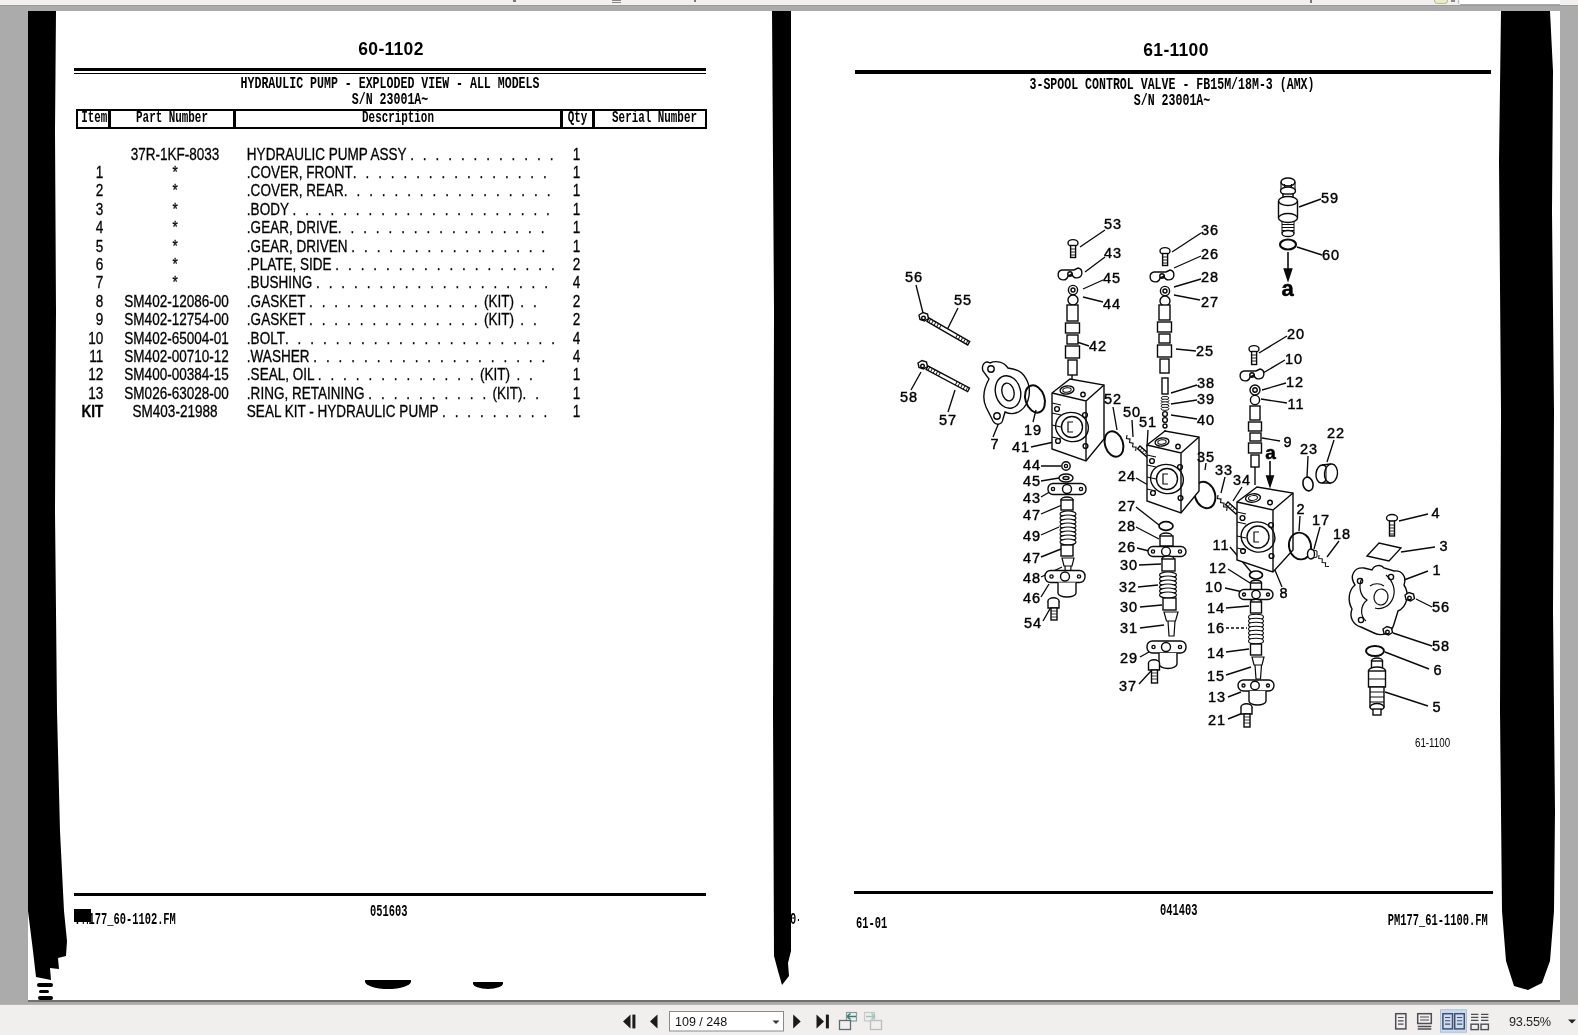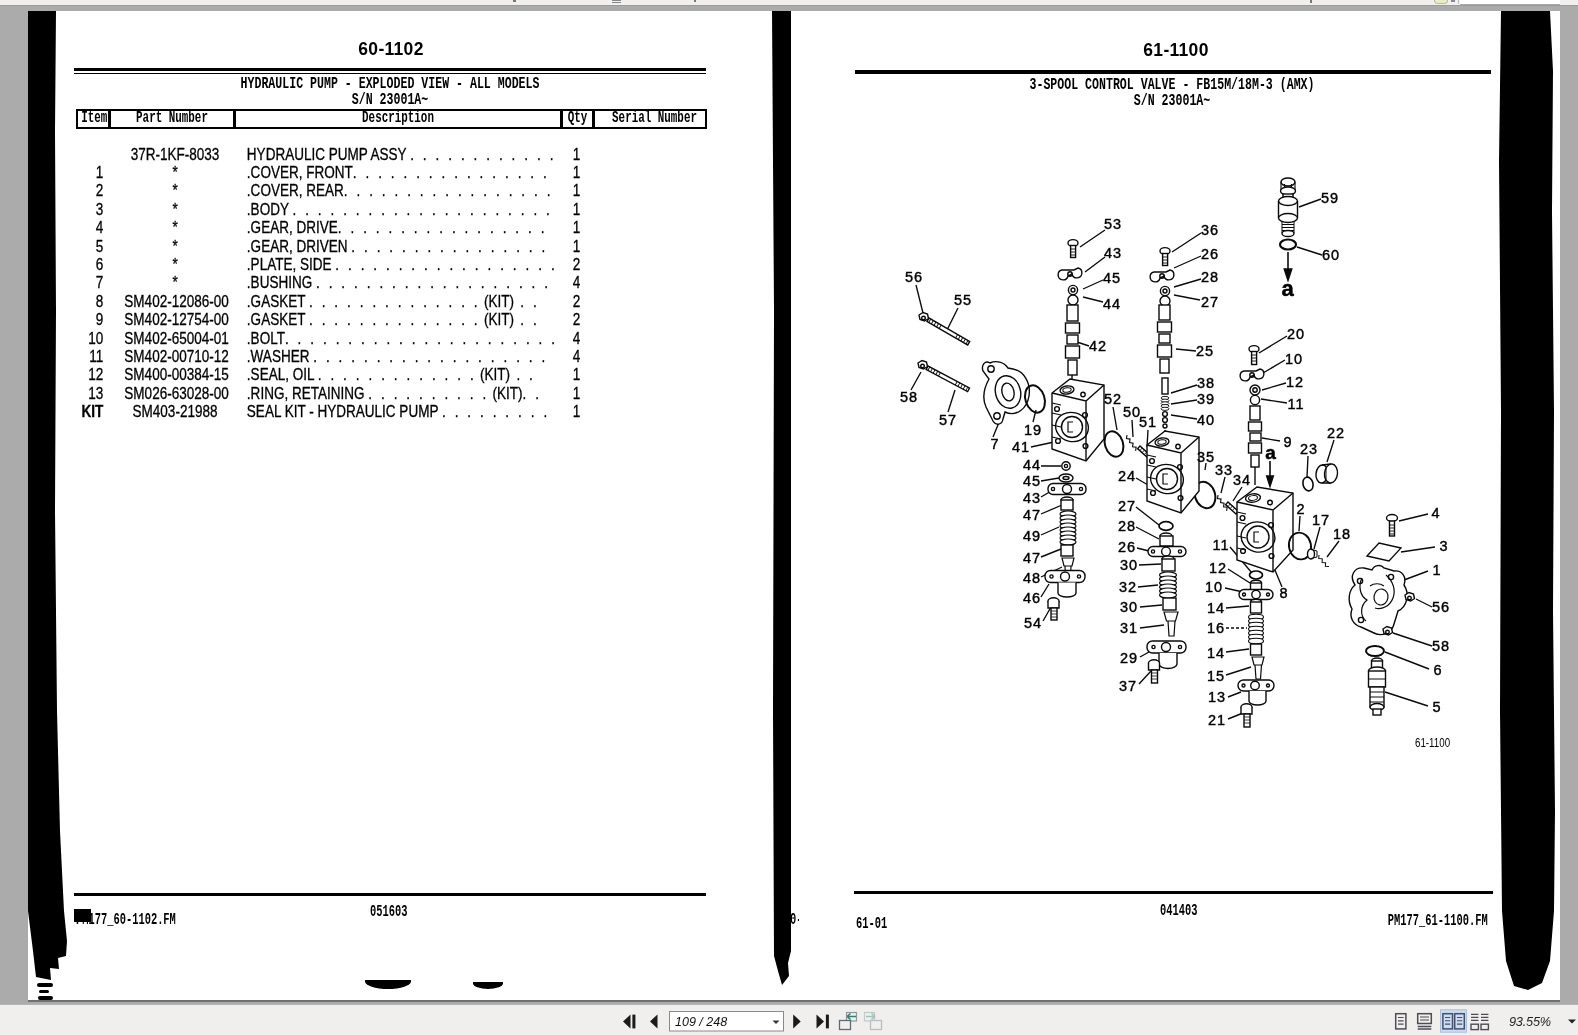--- a/index.html
+++ b/index.html
@@ -6,21 +6,21 @@
   .abs{position:absolute;}
   .mono{position:absolute;font-family:"Liberation Mono",monospace;font-weight:700;color:#000;font-size:16px;line-height:1;white-space:nowrap;}
   .cx{transform:scaleX(0.724);}
   .hx{transform:scaleX(0.68);}
   .lx{transform:scaleX(0.65);transform-origin:left top;}
   .rx{transform:scaleX(0.65);transform-origin:right top;}
   .sans{font-family:"Liberation Sans",sans-serif;color:#000;}
   #topbar{left:0;top:0;width:1578px;height:5px;background:#f1f0ee;border-bottom:1px solid #9a9a9a;}
   #pageL{left:28px;top:11px;width:875px;height:989px;background:#fff;border-bottom:2px solid #707070;}
   #pageR{left:799px;top:11px;width:761px;height:989px;background:#fff;border-bottom:2px solid #707070;}
-  #toolbar{left:0;top:1004px;width:1578px;height:31px;background:#f0efed;border-top:1px solid #b5b5b5;font-style:italic;}
+  #toolbar{left:0;top:1004px;width:1578px;height:31px;background:#f0efed;border-top:1px solid #b5b5b5;}
   .row{position:absolute;height:20px;font-family:"Liberation Sans",sans-serif;font-size:16px;color:#000;-webkit-text-stroke:0.3px #000;transform:scaleX(0.845);transform-origin:left top;width:903px;white-space:nowrap;}
   .it{position:absolute;left:56px;width:33px;text-align:right;}
   .pn{position:absolute;left:114px;width:120px;text-align:center;}
   .ds{position:absolute;left:259px;white-space:nowrap;}
   .qt{position:absolute;left:627px;width:44px;text-align:center;}
   .dots{letter-spacing:3.06px;}
   .d2{letter-spacing:3px;}
 </style>
 </head>
 <body>

